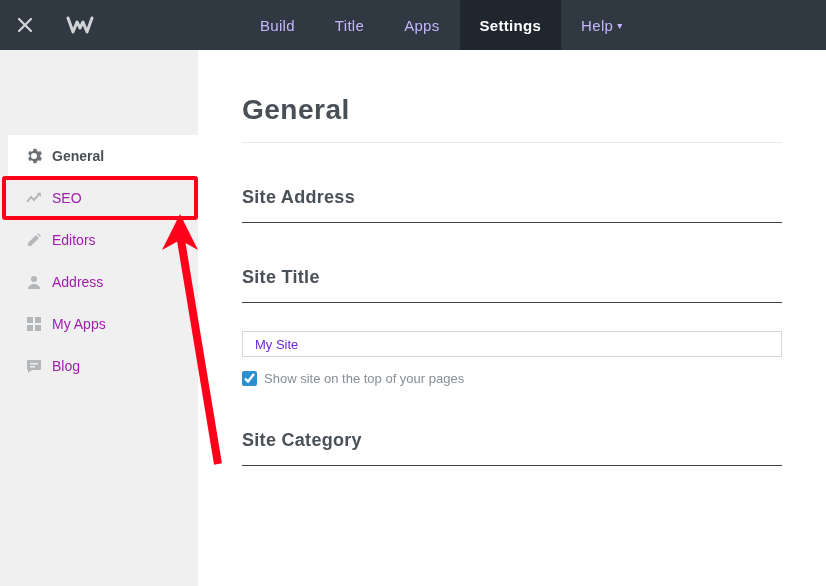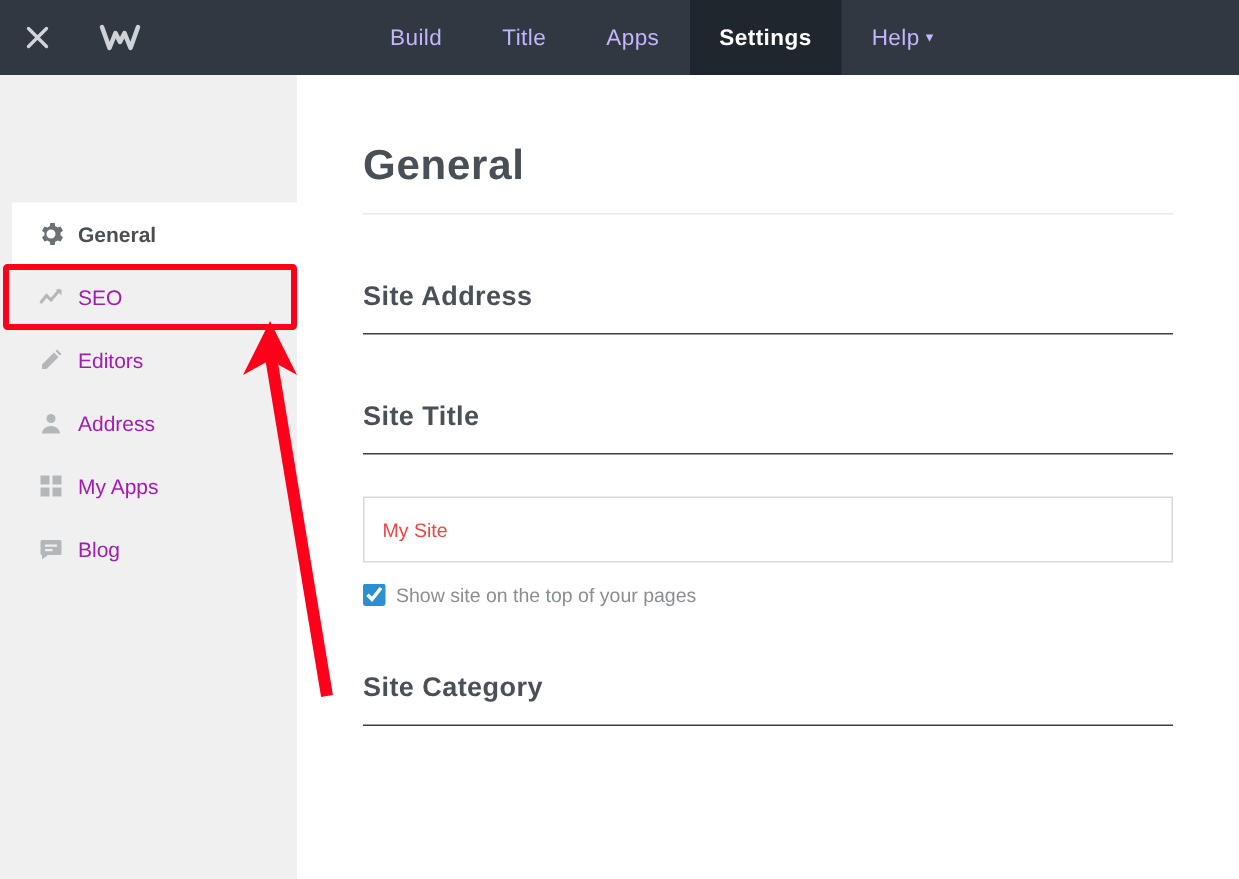--- a/index.html
+++ b/index.html
@@ -121,26 +121,26 @@
   }
   .section { margin-bottom: 44px; }
   .hint {
     margin-top: 28px;
     font-size: 13px;
     color: #8b9196;
   }
   .hint a { color: #2c90d0; text-decoration: none; }
   .text-input {
     width: 100%;
-    height: 44px;
+    height: 26px;
     border: 1px solid #d7dadd;
     border-radius: 0;
     padding: 0 12px;
     font-size: 13px;
-    color: #ef4444;
+    color: #6d28d9;
     margin-top: 28px;
   }
   .checkbox-row {
     margin-top: 14px;
     display: flex;
     align-items: center;
     font-size: 13px;
     color: #888e93;
   }
   .checkbox-row input {

